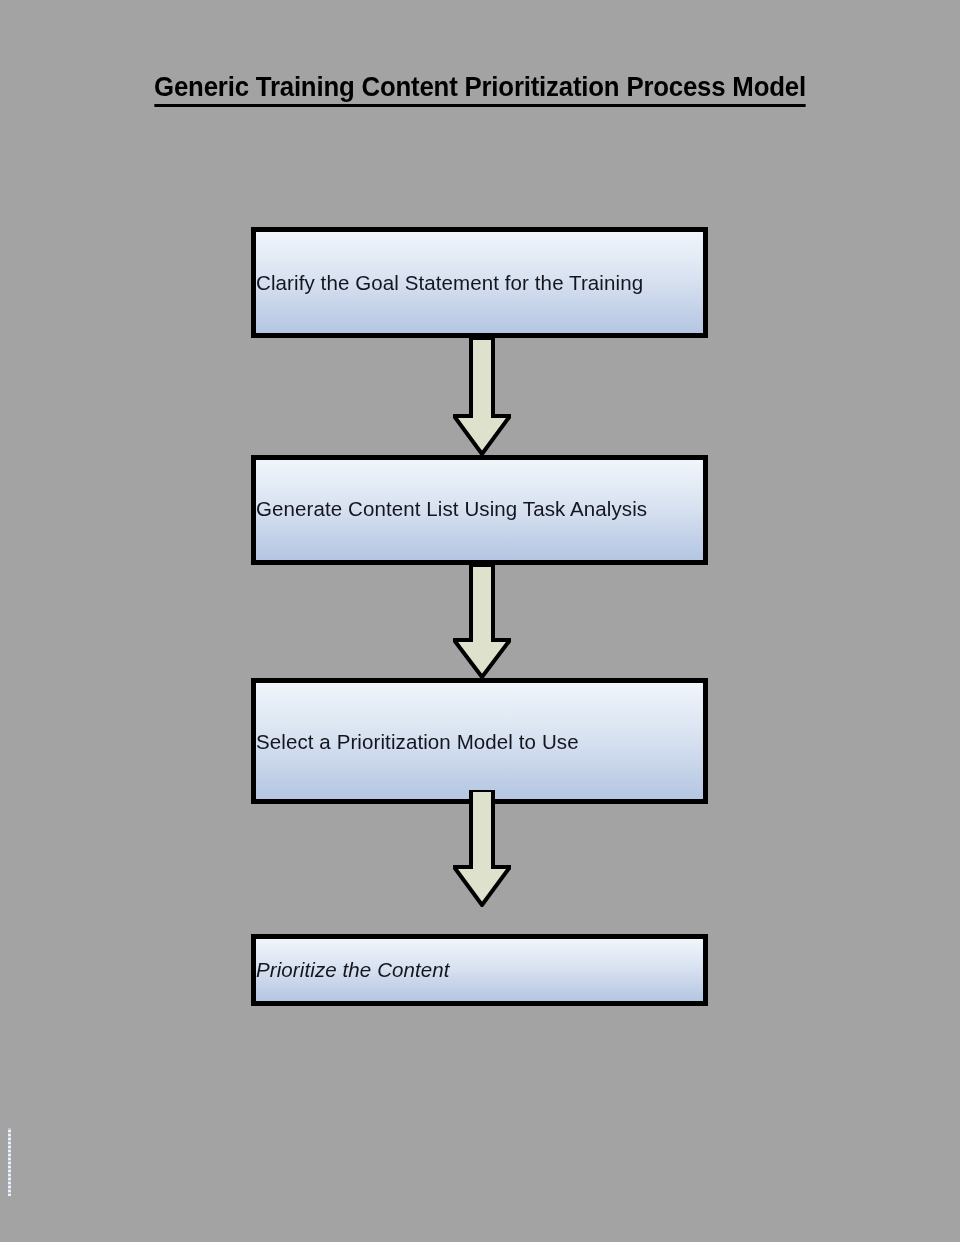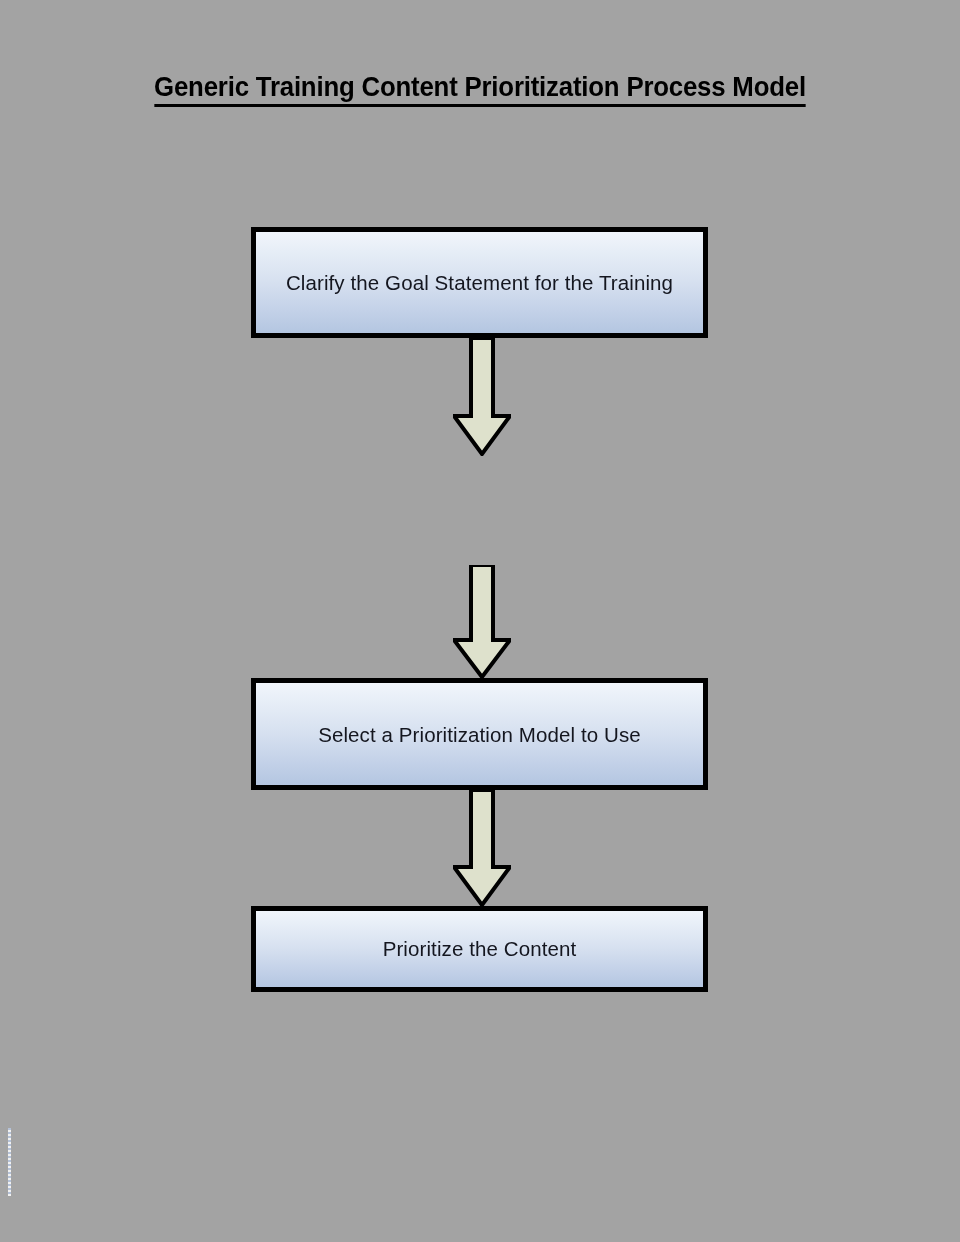--- a/index.html
+++ b/index.html
@@ -60,21 +60,21 @@
     box-sizing: border-box;
     border: 5px solid #000000;
     background: linear-gradient(to bottom,
                 #f1f5fb 0%,
                 #e7eef7 18%,
                 #d7e1f0 48%,
                 #c3d1e8 78%,
                 #b4c6e1 100%);
     display: flex;
     align-items: center;
-    justify-content: center;
+    justify-content: flex-start;
   }
   
   .process-box::after {
     content: "";
     position: absolute;
     left: 1px;
     top: 4px;
     width: 100%;
     height: 100%;
     background: #ccd8ec;
@@ -87,22 +87,22 @@
     font-size: 20.5px;
     line-height: 1.2;
     color: #14161f;
     text-align: center;
     letter-spacing: 0.1px;
     white-space: nowrap;
   }
 
   #box-1 { top: 227px; height: 111px; }
   #box-2 { top: 455px; height: 110px; }
-  #box-3 { top: 678px; height: 112px; }
-  #box-4 { top: 906px; height: 86px;  }
+  #box-3 { top: 678px; height: 126px; }
+  #box-4 { top: 934px; height: 72px; font-style: italic;  }
 
   
   #box-1 .process-label { transform: translateY(1px); }
   #box-2 .process-label { transform: translateY(-1px); }
   #box-3 .process-label { transform: translateY(1px); }
   #box-4 .process-label { transform: translateY(0px); }
 
   
   .flow-arrow {
     position: absolute;
@@ -143,20 +143,23 @@
     <div class="process-box" id="box-1">
       <span class="process-label">Clarify the Goal Statement for the Training</span>
     </div>
 
     <div class="flow-arrow" id="arrow-1">
       <svg viewBox="0 0 58 118" preserveAspectRatio="none" aria-hidden="true">
         <polygon points="18,0 40,0 40,78 57,78 29,116 1,78 18,78" fill="#dee1cc" stroke="#000000" stroke-width="4" stroke-linejoin="miter"></polygon>
       </svg>
     </div>
 
+    <div class="process-box" id="box-2">
+      <span class="process-label">Generate Content List Using Task Analysis</span>
+    </div>
 
     <div class="flow-arrow" id="arrow-2">
       <svg viewBox="0 0 58 114" preserveAspectRatio="none" aria-hidden="true">
         <polygon points="18,0 40,0 40,75 57,75 29,112 1,75 18,75" fill="#dee1cc" stroke="#000000" stroke-width="4" stroke-linejoin="miter"></polygon>
       </svg>
     </div>
 
     <div class="process-box" id="box-3">
       <span class="process-label">Select a Prioritization Model to Use</span>
     </div>

